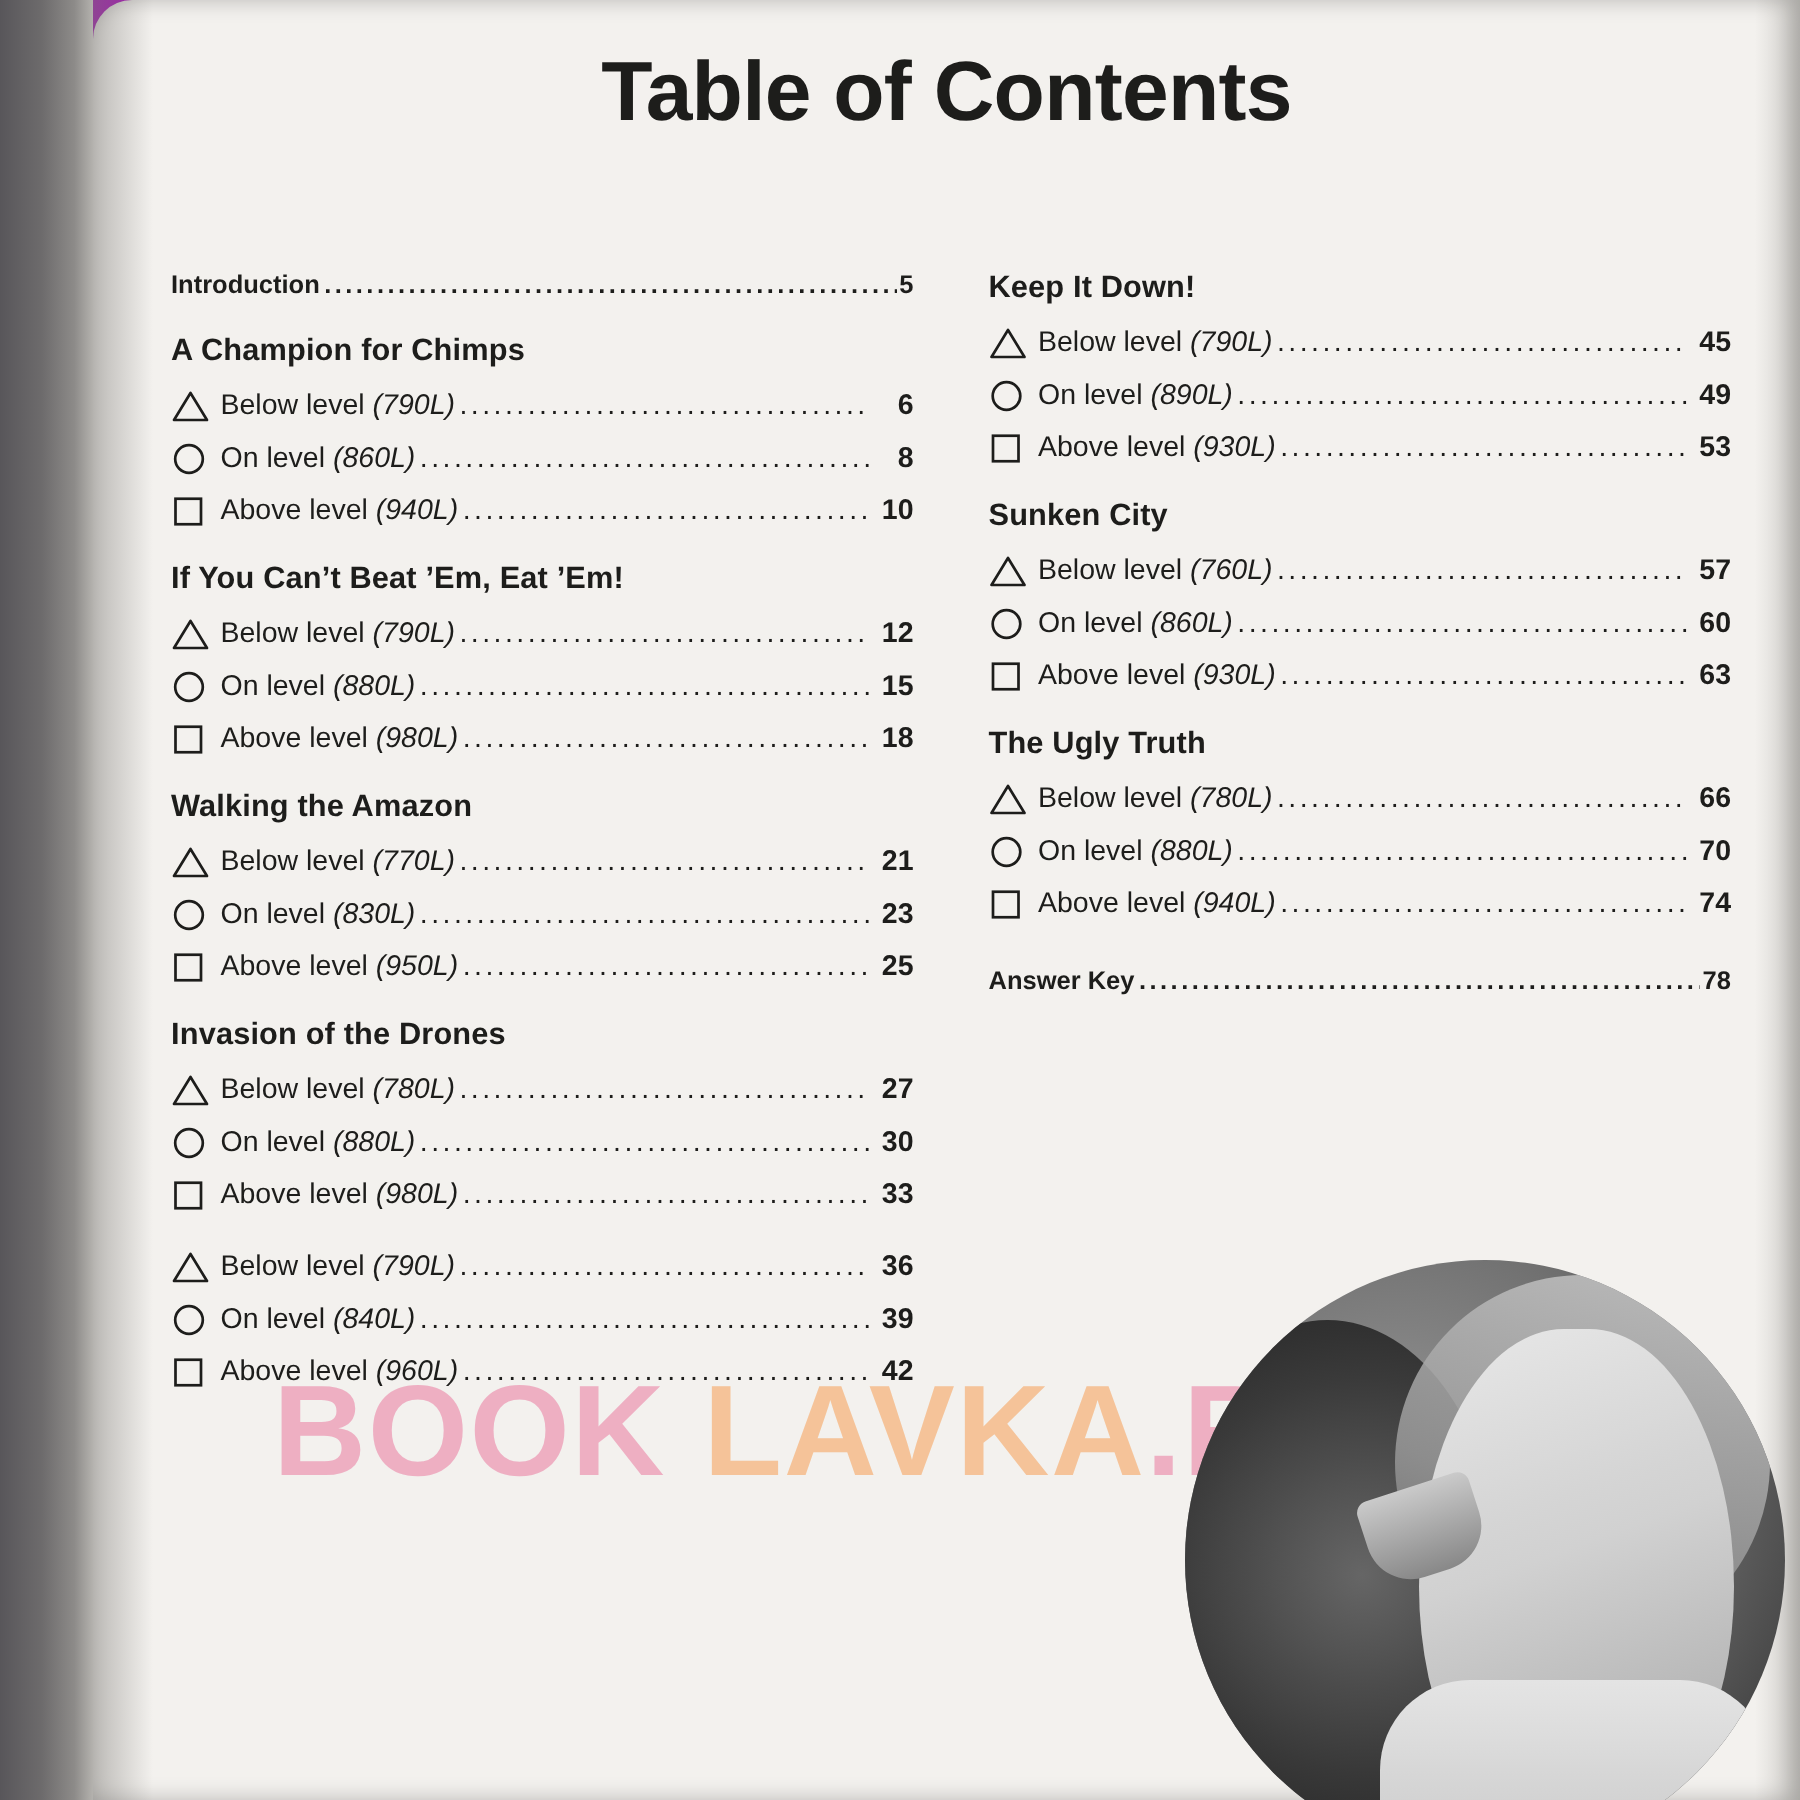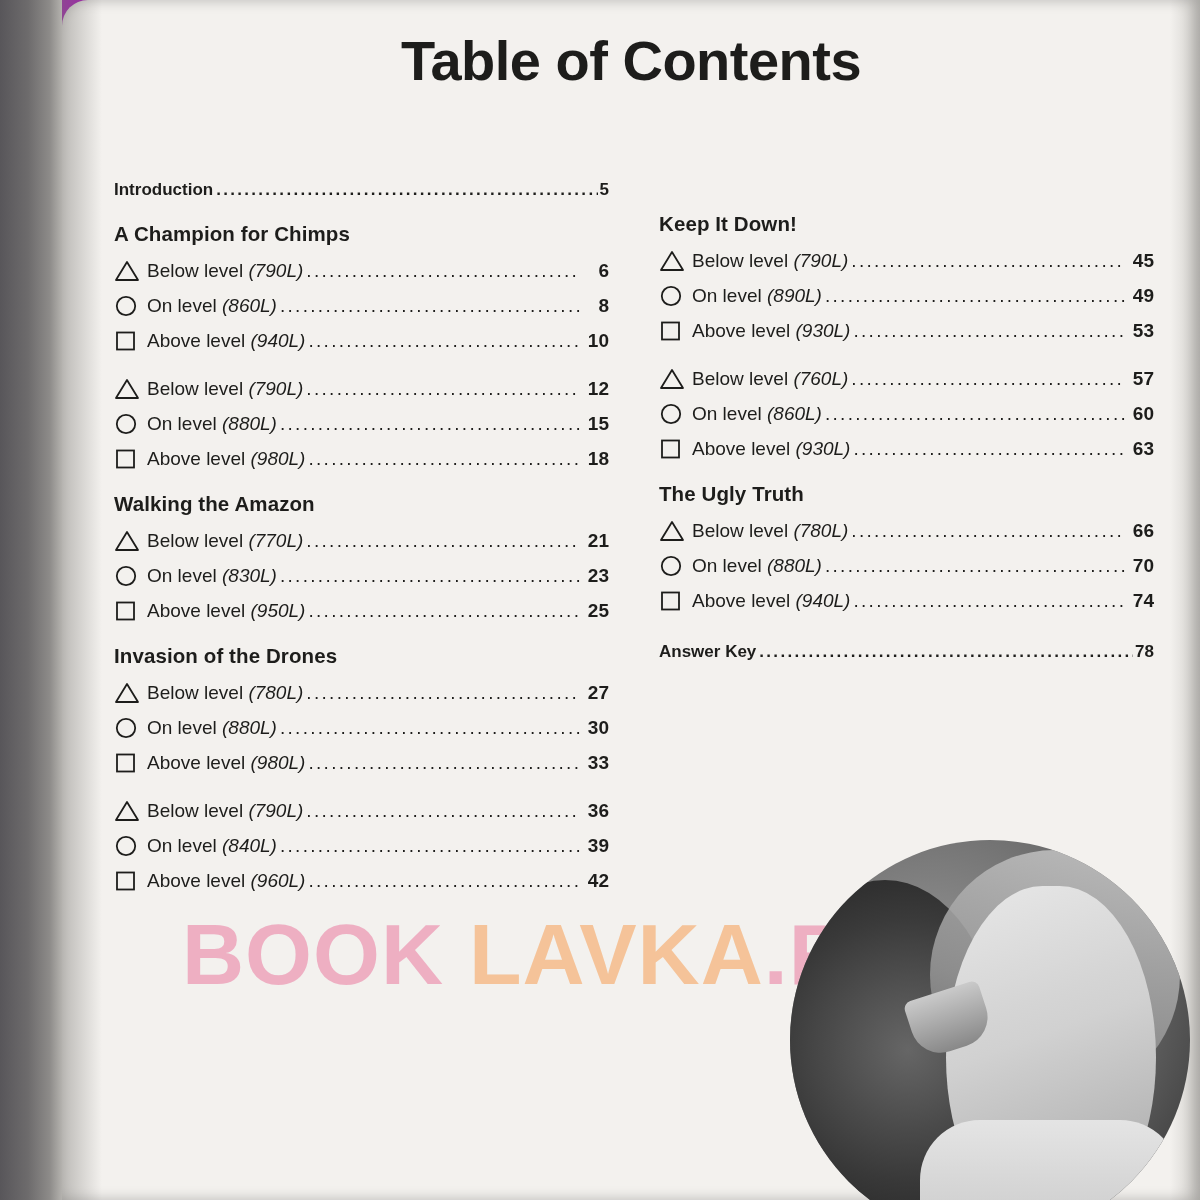--- a/index.html
+++ b/index.html
@@ -60,21 +60,21 @@
     position: absolute;
     left: 52px;
     top: 180px;
     width: 1040px;
     display: flex;
     gap: 50px;
   }
   .col {
     width: 495px;
   }
-  .col.right { padding-top: 0px; margin-top: 32px; }
+  .col.right { padding-top: 0px; }
 
   .group { margin-bottom: 22px; }
   .group-title {
     font-size: 20.5px;
     font-weight: bold;
     color: #1d1d1b;
     margin-bottom: 10px;
     letter-spacing: 0.1px;
   }
   
@@ -262,20 +262,21 @@
                   <rect x="3" y="2.5" width="17" height="17" fill="none" stroke="#1d1d1b" stroke-width="1.8"></rect>
                 </svg>
             </span>
             <span class="label"><span>Above level </span><span class="lex">(940L)</span></span>
             <span class="dots">........................................................................................................</span>
             <span class="pg">10</span>
           </div>
         </div>
 
         <div class="group">
+          <div class="group-title">If You Can’t Beat ’Em, Eat ’Em!</div>
 
           <div class="row">
             <span class="shape">
               <svg width="26" height="22" viewBox="0 0 26 22">
                   <polygon points="13,2 24,20 2,20" fill="none" stroke="#1d1d1b" stroke-width="1.8" stroke-linejoin="round"></polygon>
                 </svg>
             </span>
             <span class="label"><span>Below level </span><span class="lex">(790L)</span></span>
             <span class="dots">........................................................................................................</span>
             <span class="pg">12</span>
@@ -449,20 +450,21 @@
                   <rect x="3" y="2.5" width="17" height="17" fill="none" stroke="#1d1d1b" stroke-width="1.8"></rect>
                 </svg>
             </span>
             <span class="label"><span>Above level </span><span class="lex">(930L)</span></span>
             <span class="dots">........................................................................................................</span>
             <span class="pg">53</span>
           </div>
         </div>
 
         <div class="group">
+          <div class="group-title">Sunken City</div>
 
           <div class="row">
             <span class="shape">
               <svg width="26" height="22" viewBox="0 0 26 22">
                   <polygon points="13,2 24,20 2,20" fill="none" stroke="#1d1d1b" stroke-width="1.8" stroke-linejoin="round"></polygon>
                 </svg>
             </span>
             <span class="label"><span>Below level </span><span class="lex">(760L)</span></span>
             <span class="dots">........................................................................................................</span>
             <span class="pg">57</span>

